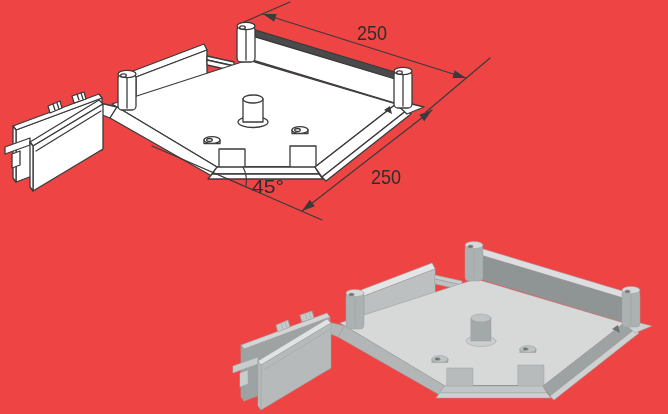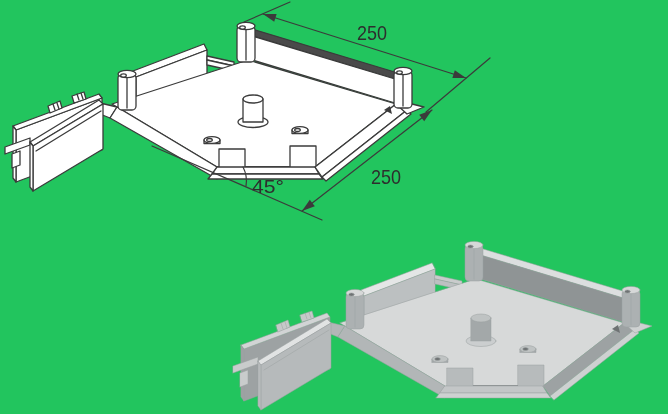--- a/index.html
+++ b/index.html
@@ -1,19 +1,19 @@
 <!DOCTYPE html>
 <html><head>
 <meta charset="utf-8">
 <style>
   html,body{margin:0;padding:0;background:#ffffff;}
   .canvas{
     position:relative;
     width:668px;height:414px;
-    background:#22c55e;
+    background:#ef4444;
     font-family:"Liberation Sans", sans-serif;
     overflow:hidden;
   }
   svg{display:block;}
   
   .part-geo *{
     stroke:var(--stroke);
     stroke-width:var(--sw);
     stroke-linejoin:round;
     stroke-linecap:round;

